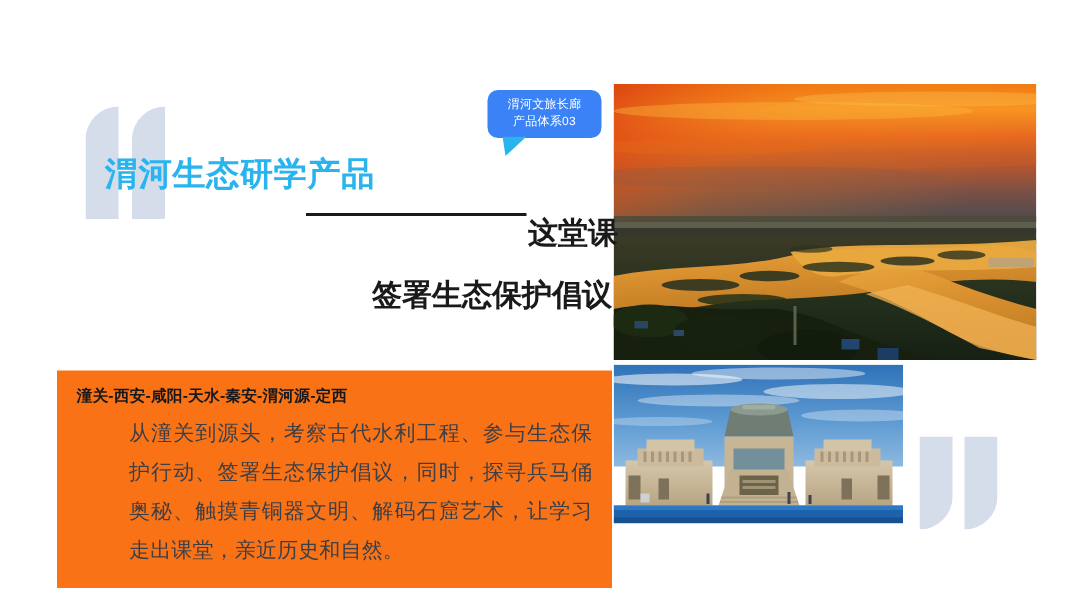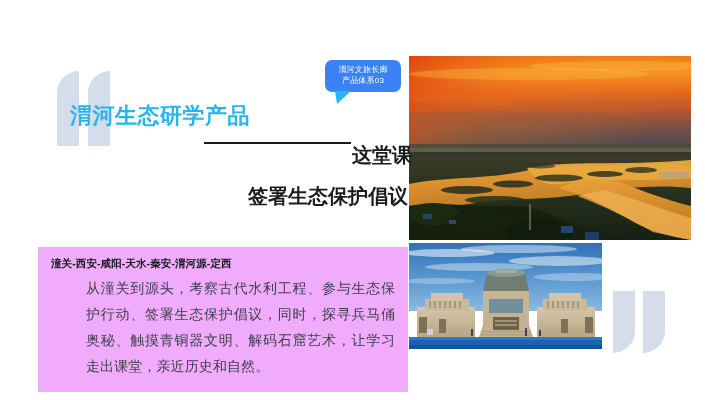--- a/index.html
+++ b/index.html
@@ -113,21 +113,21 @@
     letter-spacing: 0.2px;
   }
 
   
   .info-panel {
     position: absolute;
     left: 38px;
     top: 247px;
     width: 370px;
     box-sizing: border-box;
-    background: #f0abfc;
+    background: #f97316;
     padding: 10px 13px 12px 13px;
     z-index: 3;
   }
   .info-route {
     font-size: 10.5px;
     font-weight: bold;
     color: #16181c;
     letter-spacing: 0.1px;
     margin-bottom: 5px;
     white-space: nowrap;

